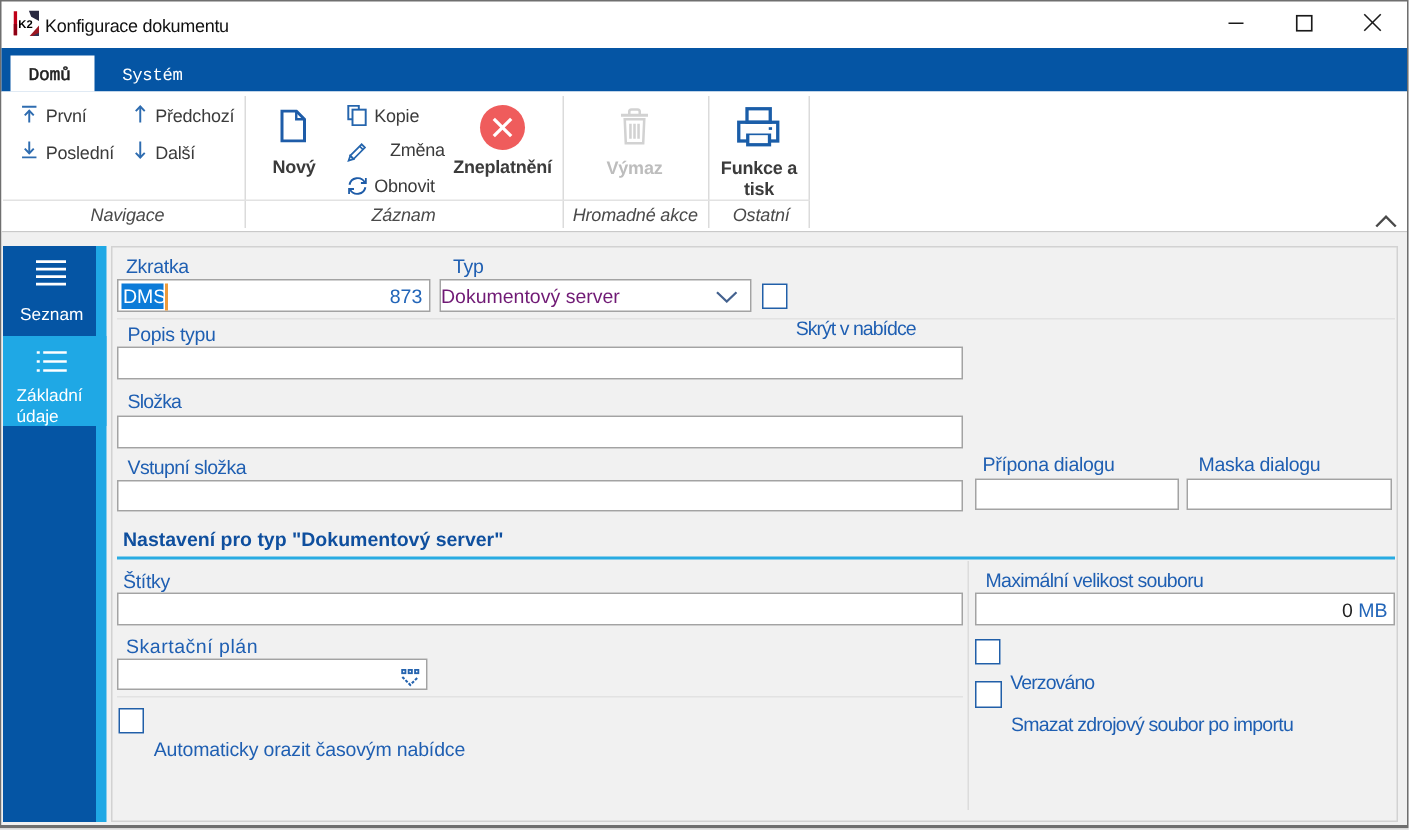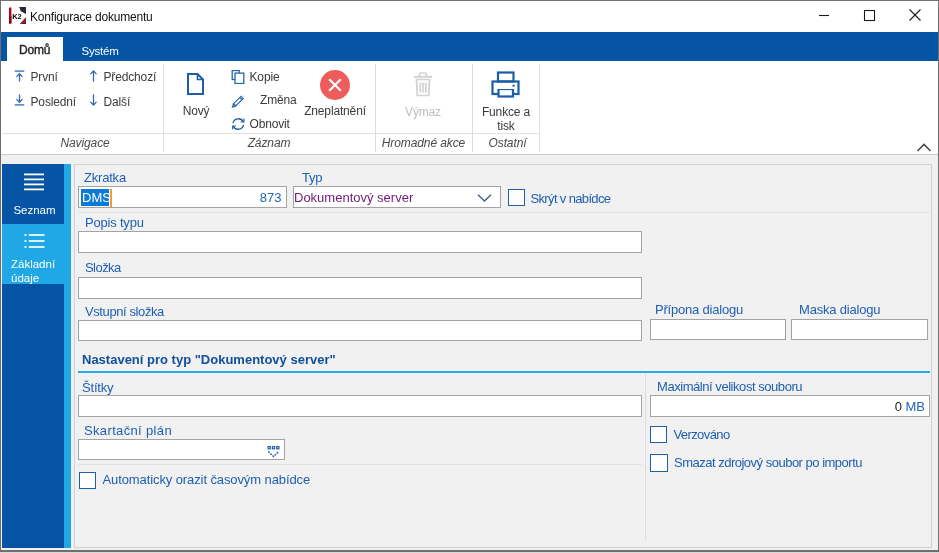--- a/index.html
+++ b/index.html
@@ -5,43 +5,43 @@
 * { margin:0; padding:0; box-sizing:border-box; }
 html,body { width:939px; height:553px; }
 body { position:relative; font-family:"Liberation Sans", sans-serif; background:#d8d8d8; overflow:hidden; }
 .abs { position:absolute; }
 .win { position:absolute; left:0; top:0; width:939px; height:552px; border:1px solid #6f6f6f; border-bottom-width:2px; background:#fff; }
 
 .title { position:absolute; left:30px; top:10px; font-size:12px; line-height:14px; color:#111; letter-spacing:-0.2px; }
 
 .tabband { position:absolute; left:1px; top:32px; width:937px; height:29px; background:#0555a4; }
 .tab-active { position:absolute; left:7px; top:37px; width:56px; height:24px; background:#fff; }
-.tabtxt { position:absolute; font-size:12px; height:14px; line-height:14px; }
+.tabtxt { position:absolute; font-size:12px; height:14px; line-height:14px;font-family:Liberation Mono, monospace; }
 
 .ribbon { position:absolute; left:1px; top:61px; width:937px; height:94px; background:#fff; border-bottom:1px solid #c9c9c9; }
 .vsep { position:absolute; top:3px; width:1px; height:88px; background:#dbdbdb; }
 .hsep { position:absolute; left:1px; top:72px; width:538px; height:1px; background:#e2e2e2; }
 .glabel { position:absolute; top:75.4px; height:15px; line-height:15px; font-size:12px; color:#4a4a4a; text-align:center; letter-spacing:-0.1px;font-style:italic; }
 .rtext { position:absolute; font-size:12px; color:#3b3b3b; height:14px; line-height:14px; letter-spacing:-0.15px; white-space:nowrap; }
-.rtextc { position:absolute; font-size:12px; color:#3b3b3b; height:14px; line-height:14px; letter-spacing:-0.15px; text-align:center; }
+.rtextc { position:absolute; font-size:12px; color:#3b3b3b; height:14px; line-height:14px; letter-spacing:-0.15px; text-align:center;font-weight:bold; }
 
 .strip { position:absolute; left:1px; top:155px; width:937px; height:9px; background:#f0f0f0; }
 .content { position:absolute; left:1px; top:164px; width:937px; height:386px; background:#f0f0f0; }
 .sidebar { position:absolute; left:1px; top:0; width:63px; height:384px; background:#0555a4; }
 .cyanstrip { position:absolute; left:63px; top:0; width:7px; height:384px; background:#1fa8e5; }
 .tabz { position:absolute; left:1px; top:60px; width:69px; height:60px; background:#1fa8e5; }
 .sbtext { position:absolute; color:#fff; font-size:11.5px; height:13px; line-height:13px; }
 .panel { position:absolute; left:73px; top:0; width:858px; height:384px; background:#f1f1f1; border:1px solid #d2d2d2; }
 
 .flabel { position:absolute; font-size:13px; color:#1f5fb2; height:15px; line-height:15px; white-space:nowrap; letter-spacing:-0.2px; }
 .input { position:absolute; background:#fff; border:1px solid #a3a3a3; }
 .ival { position:absolute; font-size:13px; line-height:16px; top:3px; white-space:nowrap; }
 .rowsep { position:absolute; height:1px; background:#e2e2e2; }
 .cb { position:absolute; width:17px; height:17px; background:#fff; border:1.5px solid #215fa8; }
-.cblabel { position:absolute; font-size:13px; color:#1f5fb2; height:15px; line-height:15px; white-space:nowrap; letter-spacing:-0.2px; }
+.cblabel { position:absolute; font-size:13px; color:#1f5fb2; height:15px; line-height:15px; white-space:nowrap; letter-spacing:-0.2px;margin-top:20px; }
 .heading { position:absolute; font-size:13px; font-weight:bold; color:#0f4f9e; height:15px; line-height:15px; letter-spacing:-0.1px; }
 </style>
 </head>
 <body>
 <div class="win"></div>
 
 <svg class="abs" style="left:9px;top:7px" width="17" height="17" viewBox="0 0 17 17">
   <rect x="0" y="0" width="17" height="17" fill="#fff"></rect>
   <polygon points="10.2,0 17,0 17,7 11.8,4.2" fill="#282840"></polygon>
   <polygon points="10.8,17 17,17 17,10" fill="#9c1722"></polygon>

